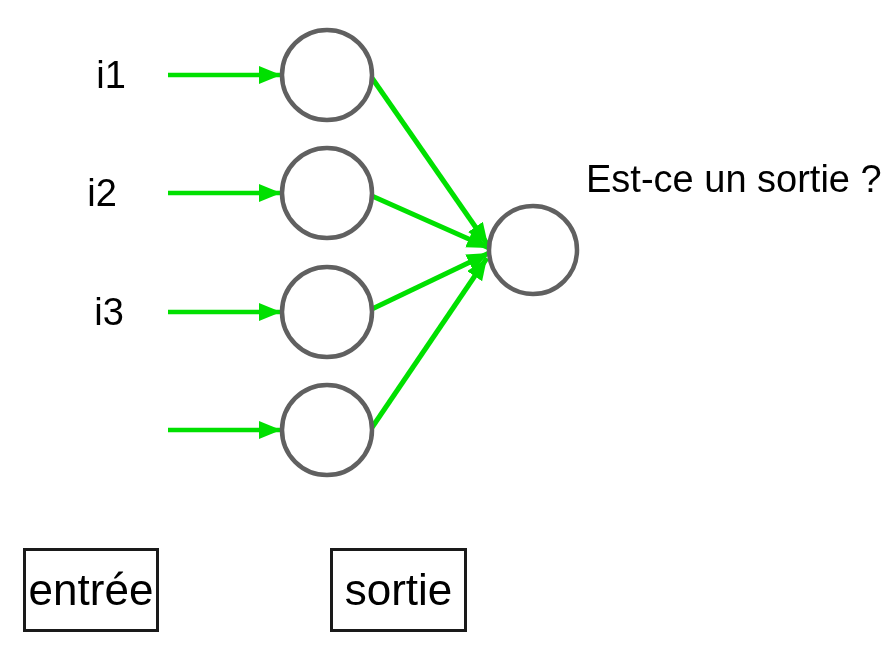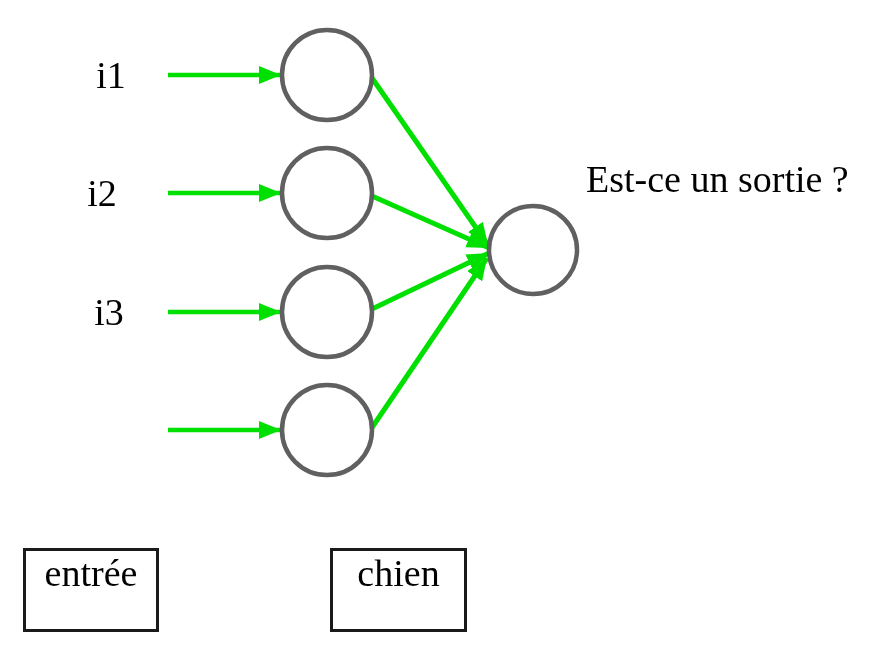--- a/index.html
+++ b/index.html
@@ -14,21 +14,20 @@
     width: 896px; height: 658px;
     background: var(--c-background);
     font-family: "Liberation Sans", sans-serif;
     color: var(--c-text);
     overflow: hidden;
   }
   .canvas {
     position: relative;
     width: 712px; height: 658px;
     background: var(--c-background);
-    font-family: Liberation Serif, serif;
   }
   svg.diagram-layer {
     position: absolute;
     left: 0; top: 0;
   }
   .node {
     fill: var(--c-background);
     stroke: var(--c-node_stroke);
     stroke-width: 4.5;
   }
@@ -50,22 +49,23 @@
     width: 56px;
     text-align: center;
   }
   .legend-box {
     position: absolute;
     width: 136px;
     height: 84px;
     border: 3px solid var(--c-box_border);
     background: var(--c-background);
     display: flex;
+    align-items: center;
     justify-content: center;
-    font-size: 38px;
+    font-size: 44px;
   }
   .box-entree { left: 23px; top: 548px; }
   .box-sortie { left: 330px; top: 548px; width: 137px; }
   .question { left: 586px; top: 157px; }
 </style>
 </head>
 <body>
 
 <div class="canvas">
 
@@ -97,16 +97,16 @@
   <div class="txt input-label" style="left:83px; top:53px;">i1</div>
   <div class="txt input-label" style="left:74px; top:171px;">i2</div>
   <div class="txt input-label" style="left:81px; top:290px;">i3</div>
 
   <div class="txt question">Est-ce un sortie ?</div>
 
   <div class="legend-box box-entree">
     <span>entrée</span>
   </div>
   <div class="legend-box box-sortie">
-    <span>chien</span>
+    <span>sortie</span>
   </div>
 
 </div>
 
 </body></html>

